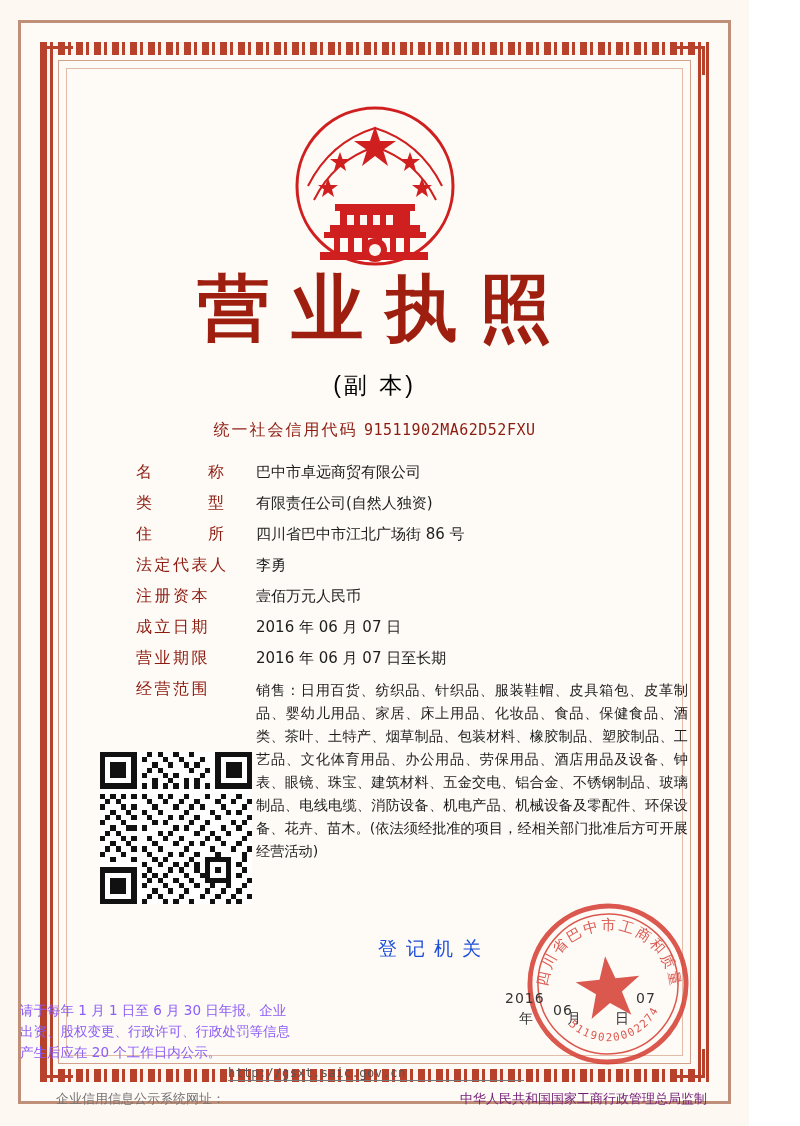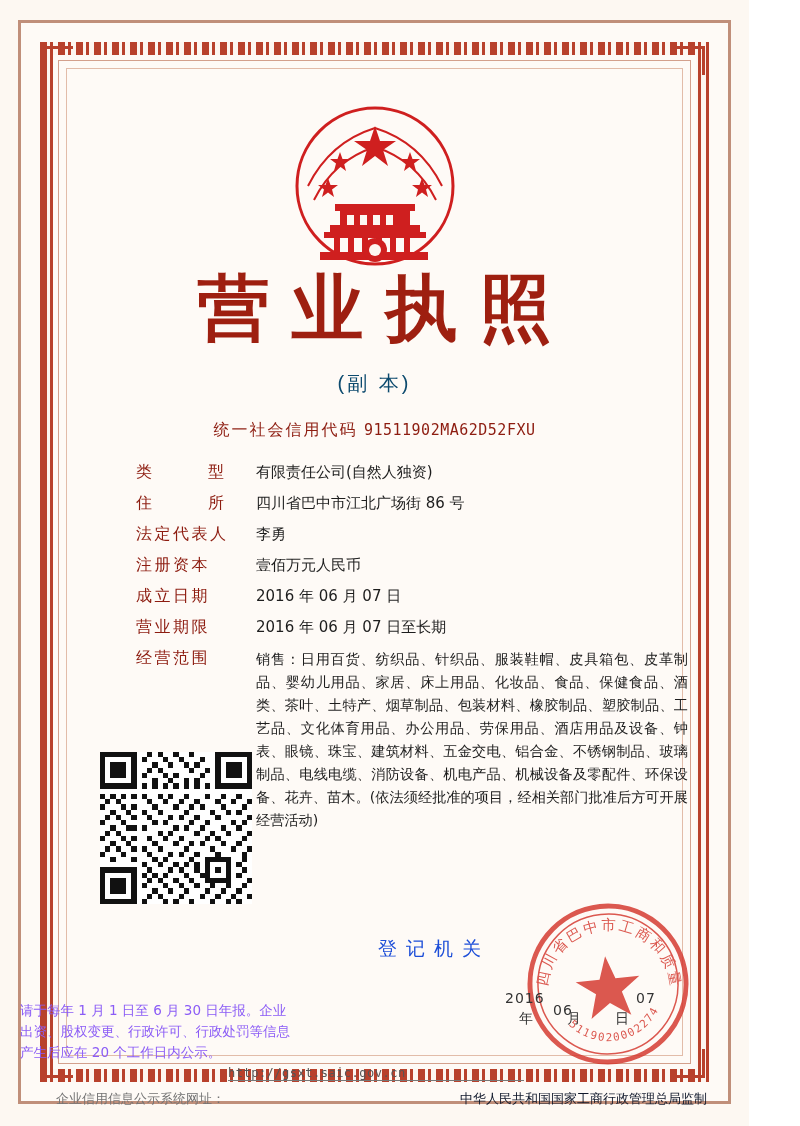--- a/index.html
+++ b/index.html
@@ -78,23 +78,23 @@
     letter-spacing: 22px;
     text-indent: 22px;
     color: #9e1f10;
     line-height: 1;
   }
   .subtitle {
     position: absolute;
     top: 370px;
     left: 0; right: 0;
     text-align: center;
-    font-size: 20px;
+    font-size: 23px;
     letter-spacing: 3px;
-    color: #0c4a6e;
+    color: #000000;
   }
   .credit-code {
     position: absolute;
     top: 420px;
     left: 0; right: 0;
     text-align: center;
     font-size: 16px;
     letter-spacing: 2px;
     color: #8d1c10;
   }
@@ -226,21 +226,21 @@
     top: 1090px;
     font-size: 13px;
     color: #737373;
     font-family: "DejaVu Sans", sans-serif;
   }
   .footer-right {
     position: absolute;
     right: 42px;
     top: 1090px;
     font-size: 13px;
-    color: #0f172a;
+    color: #701a75;
     font-family: "DejaVu Sans", sans-serif;
     margin-left: 26px;
   }
   .bottom-rule {
     position: absolute;
     left: 228px;
     top: 1080px;
     width: 296px;
     border-top: 1px solid #777;
   }
@@ -302,20 +302,24 @@
   </div>
 
   <div class="title">营业执照</div>
   <div class="subtitle">(副 本)</div>
   <div class="credit-code">
     <span>统一社会信用代码</span>
     <span class="num">91511902MA62D52FXU</span>
   </div>
 
   <div class="fields">
+    <div class="row">
+      <div class="label">名　　称</div>
+      <div class="value">巴中市卓远商贸有限公司</div>
+    </div>
     <div class="row">
       <div class="label">类　　型</div>
       <div class="value">有限责任公司(自然人独资)</div>
     </div>
     <div class="row">
       <div class="label">住　　所</div>
       <div class="value">四川省巴中市江北广场街 86 号</div>
     </div>
     <div class="row">
       <div class="label wide">法定代表人</div>

